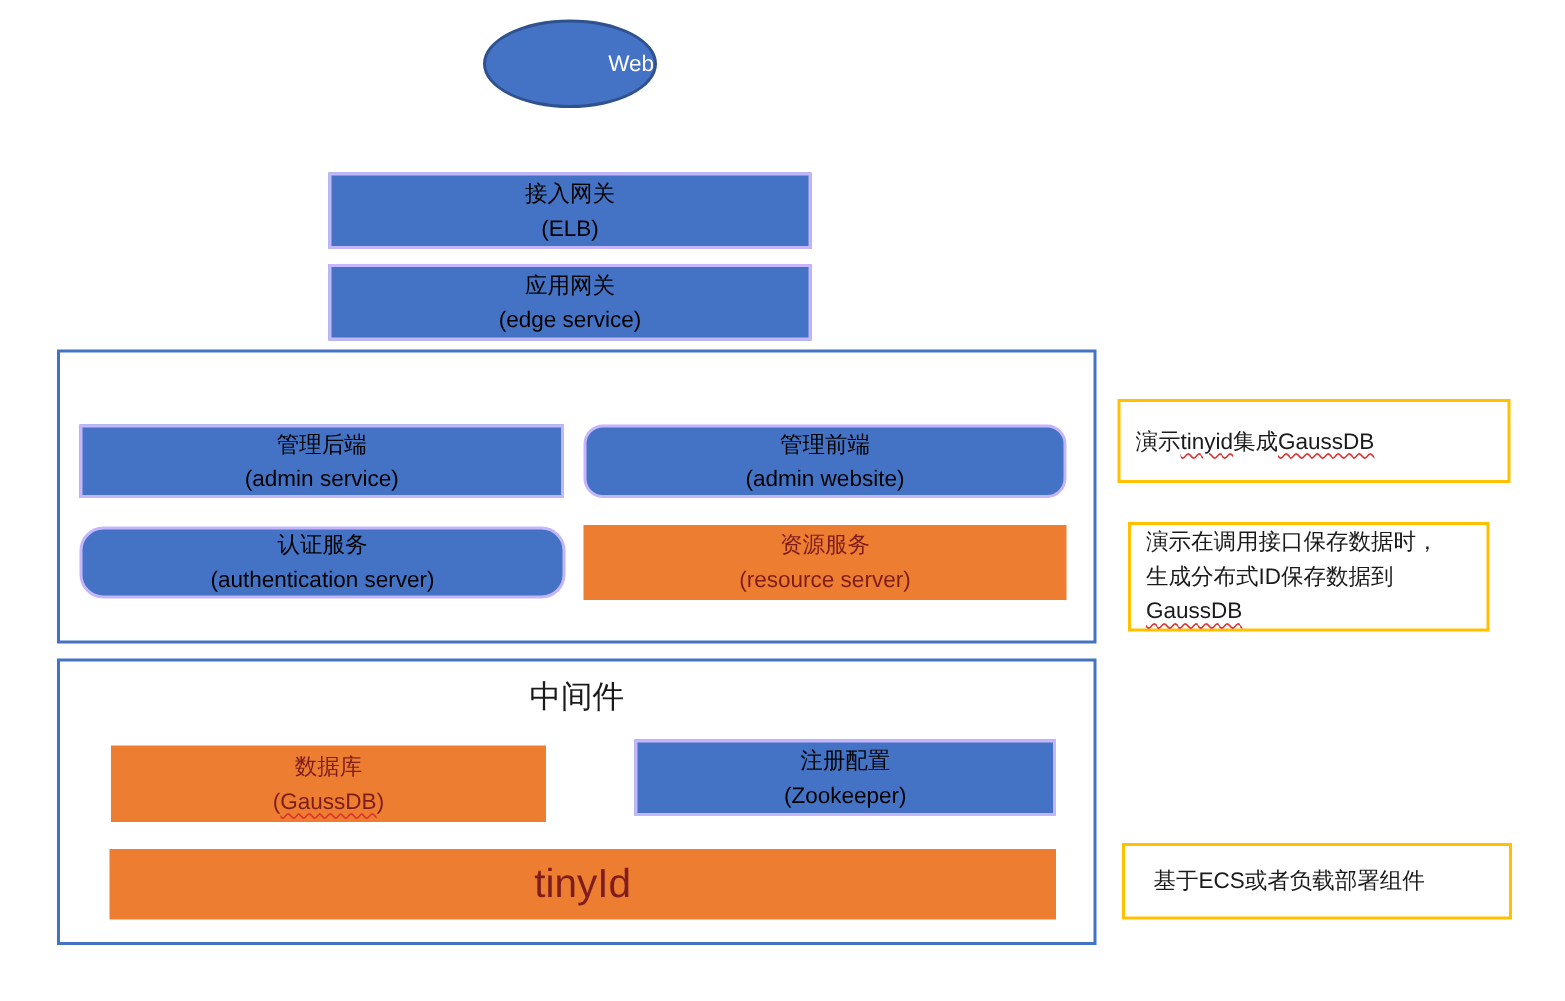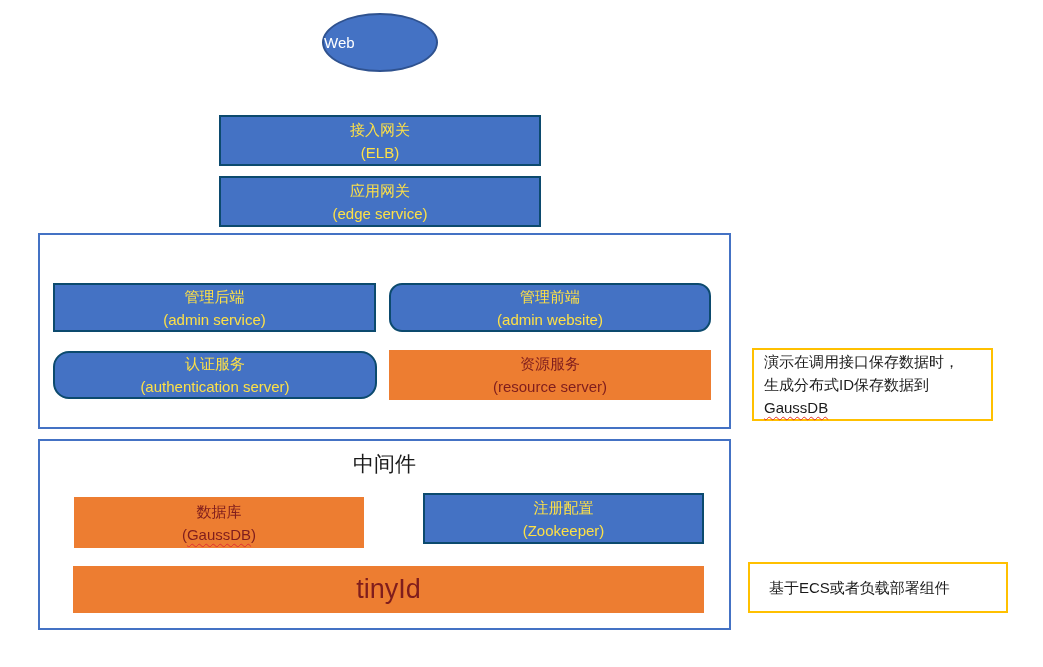--- a/index.html
+++ b/index.html
@@ -16,34 +16,34 @@
     overflow: hidden;
   }
   
   .ellipse {
     position: absolute;
     left: 322px; top: 13px;
     width: 116px; height: 59px;
     background: #4472C4;
     border: 2px solid #2F528F;
     border-radius: 50%;
-    display: flex; align-items: center; justify-content: flex-start;
+    display: flex; align-items: center; justify-content: flex-end;
     color: #ffffff; font-size: 15px;
   }
   .node {
     position: absolute;
     display: flex; flex-direction: column;
     align-items: center; justify-content: center;
     text-align: center;
     font-size: 15px; line-height: 23px;
   }
   .node.blue {
     background: #4472C4;
-    border: 2px solid #0c4a6e;
-    color: #fde047;
+    border: 2px solid #c4b5fd;
+    color: #000000;
   }
   .node.orange {
     background: #ED7D31;
     border: none;
     color: #7f1d1d;
   }
   .gw1 { left: 219px; top: 115px; width: 322px; height: 51px; }
   .gw2 { left: 219px; top: 176px; width: 322px; height: 51px; }
 
   .container-box {
@@ -148,20 +148,25 @@
       <div>数据库</div>
       <div>
           <div><span>(</span><span class="wavy">GaussDB</span><span>)</span></div>
         </div>
     </div>
     <div class="node orange mw-tiny">
       <div>tinyId</div>
     </div>
   </div>
 
+  <div class="annotation ann1">
+    <div>
+        <div><span>演示</span><span class="wavy">tinyid</span><span>集成</span><span class="wavy">GaussDB</span></div>
+      </div>
+  </div>
   <div class="annotation ann2">
     <div>
         <div><span>演示在调用接口保存数据时，</span></div>
         <div><span>生成分布式ID保存数据到</span></div>
         <div><span class="wavy">GaussDB</span></div>
       </div>
   </div>
   <div class="annotation ann3">
     <div>
         <div><span>基于ECS或者负载部署组件</span></div>

